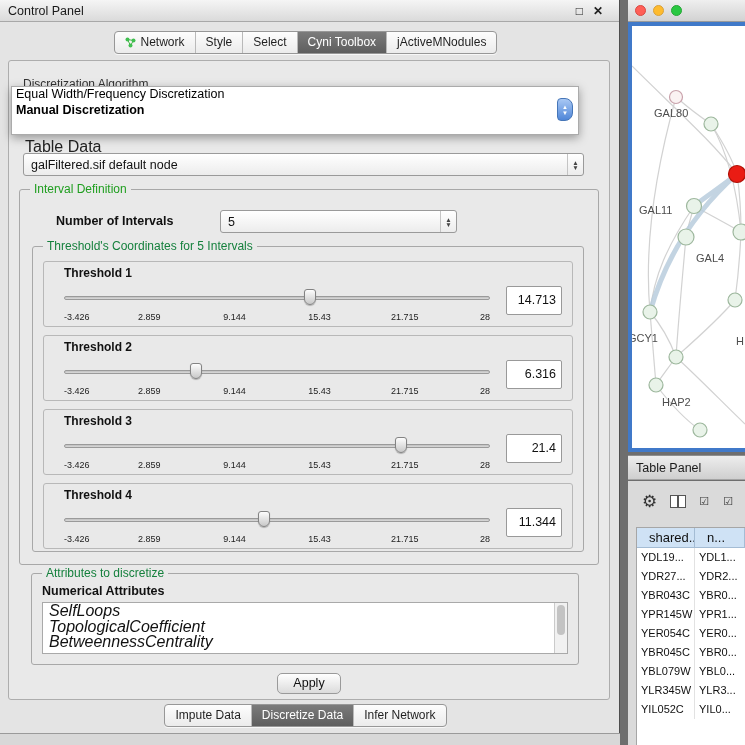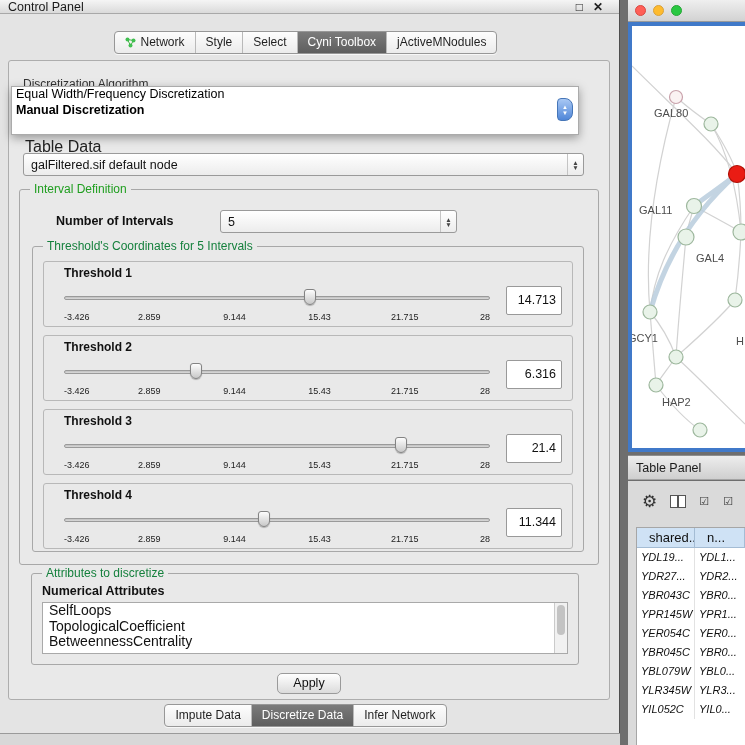--- a/index.html
+++ b/index.html
@@ -2,21 +2,21 @@
 <html><head>
 <meta charset="utf-8">
 <style>
   * { margin:0; padding:0; box-sizing:border-box; }
   html,body { width:745px; height:745px; overflow:hidden; }
   body { background:#6e6e6e; font-family:"Liberation Sans", sans-serif; position:relative; }
 
   
   .control-panel { position:absolute; left:0; top:0; width:620px; height:745px;
     background:#e4e4e4; border-right:1px solid #4d4d4d; }
-  .cp-titlebar { height:14px; display:flex; align-items:center; padding:0 8px;
+  .cp-titlebar { height:22px; display:flex; align-items:center; padding:0 8px;
     background:linear-gradient(#f5f5f5,#dadada); border-bottom:1px solid #a8a8a8;
     font-size:12.5px; color:#1a1a1a; }
   .cp-title-icons { margin-left:auto; display:flex; gap:10px; align-items:center;
     font-size:12px; color:#222; font-weight:bold; padding-right:8px; }
   .cp-bottom-line { position:absolute; left:0; top:733px; width:620px; height:12px;
     border-top:1px solid #9a9a9a; background:#d8d8d8; }
 
   
   .tabs-row { position:absolute; left:0; right:8px; display:flex; justify-content:center; }
   .tabs-row.top { top:31px; }
@@ -83,21 +83,21 @@
   .ticks { position:absolute; left:0; right:0; top:28px; height:11px; }
   .ticks span { position:absolute; top:0; transform:translateX(-50%); font-size:9px; color:#222; }
   .value-box { width:56px; height:29px; line-height:27px; margin-top:2px; background:#fff;
     border:1px solid #999; border-radius:2px; font-size:12.5px; color:#111;
     text-align:right; padding-right:5px; }
 
   .fs-attributes { left:22px; top:512px; width:548px; height:92px; }
   .attr-sublabel { position:absolute; left:10px; top:10px; font-size:12.5px; font-weight:bold; color:#111; }
   .attr-list { position:absolute; left:10px; right:10px; top:28px; height:52px; background:#fff;
     border:1px solid #a9a9a9; overflow:hidden; }
-  .attr-item { font-size:14px; line-height:15.5px; padding-left:6px; color:#111; }
+  .attr-item { font-size:16px; line-height:15.5px; padding-left:6px; color:#111;font-style:italic; }
   .sb { position:absolute; right:0; top:0; bottom:0; width:13px; background:#f1f1f1;
     border-left:1px solid #cacaca; }
   .sb-thumb { position:absolute; left:2px; right:2px; top:2px; height:60%;
     background:#c3c3c3; border-radius:5px; }
 
   .apply-btn { position:absolute; left:50%; transform:translateX(-50%); top:612px; width:64px;
     height:21px; border-radius:5px; background:linear-gradient(#ffffff,#dbdbdb);
     border:1px solid #9a9a9a; font-size:12.5px; color:#111; text-align:center; line-height:19px; }
 
   
@@ -124,21 +124,21 @@
   .cols-icon::after { content:""; position:absolute; left:6px; top:0; bottom:0; width:1.5px; background:#555; }
   .cb { font-size:11px; color:#333; letter-spacing:1px; }
   .tp-table { position:absolute; left:8px; right:0; top:46px; bottom:0; background:#fff;
     border:1px solid #a6a6a6; border-right:none; border-bottom:none; }
   .tp-hrow { display:flex; height:20px; }
   .hcell { background:#cfe2f5; border-right:1px solid #a4bcd4; border-bottom:1px solid #a4bcd4;
     font-size:13px; color:#111; line-height:19px; padding-left:12px; overflow:hidden; white-space:nowrap; }
   .hcell.c1 { width:58px; flex:none; }
   .hcell.c2 { flex:1; }
   .tp-row { display:flex; height:19px; }
-  .cell { font-size:11px; color:#111; line-height:18px; padding-left:4px; overflow:hidden; white-space:nowrap;font-style:italic; }
+  .cell { font-size:11px; color:#111; line-height:18px; padding-left:4px; overflow:hidden; white-space:nowrap; }
   .cell.c1 { width:58px; flex:none; border-right:1px solid #e2e2e2; }
   .cell.c2 { flex:1; }
 </style>
 </head>
 <body>
 
 <div class="control-panel">
   <div class="cp-titlebar">
     <span>Control Panel</span>
     <span class="cp-title-icons">

